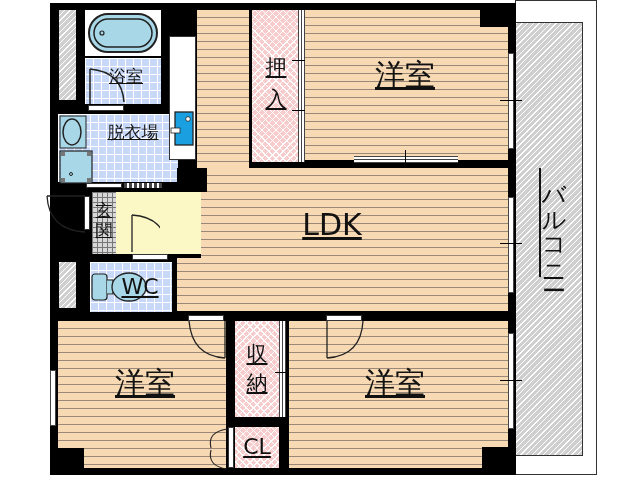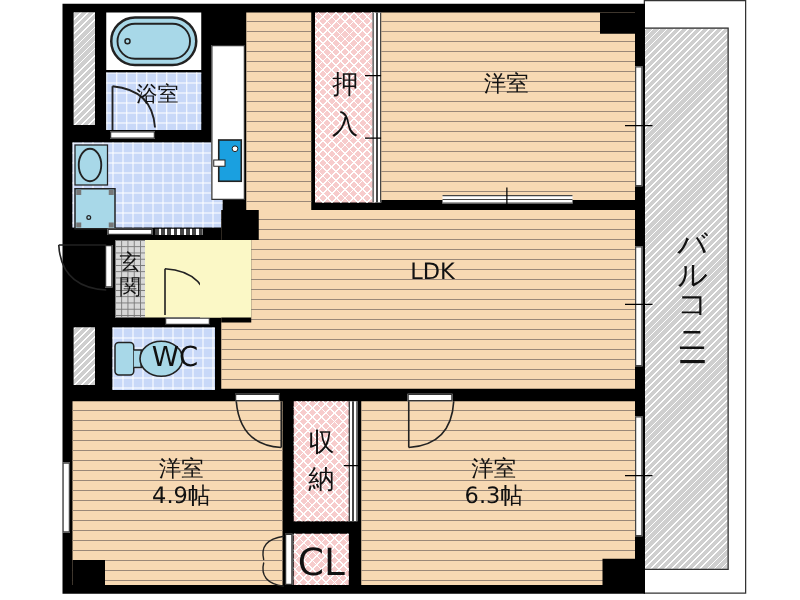--- a/index.html
+++ b/index.html
@@ -5,22 +5,22 @@
   html,body{margin:0;padding:0;background:#fff;}
   body{width:640px;height:480px;position:relative;overflow:hidden;font-family:"DejaVu Sans","Liberation Sans",sans-serif;}
   .abs{position:absolute;box-sizing:border-box;}
   .wall{background:#000;}
   .wood{background-color:#f7d9b3;background-image:repeating-linear-gradient(to bottom, transparent 0px, transparent 7px, #9a8878 7px, #9a8878 8px);}
   .tile{background-color:#c8d8f8;background-image:linear-gradient(#fff 1px, transparent 1px),linear-gradient(90deg,#fff 1px, transparent 1px);background-size:8px 8px;}
   .tile-dark{background-color:#d8d8d8;background-image:linear-gradient(#777 1px, transparent 1px),linear-gradient(90deg,#777 1px, transparent 1px);background-size:5px 5px;}
   .pink{background-color:#f7cccc;background-image:repeating-linear-gradient(45deg, transparent 0 4px, #fff 4px 5px),repeating-linear-gradient(-45deg, transparent 0 4px, #fff 4px 5px);}
   .hatch{background-color:#cfcfcf;background-image:repeating-linear-gradient(-45deg, #cfcfcf 0 3px, #fff 3px 4px);}
   .entry{background:#fbf8c6;}
-  .label{position:absolute;color:#111;text-align:center;line-height:1.15;white-space:nowrap;}
-  .lbl-room{font-size:18px;}
+  .label{position:absolute;color:#111;text-align:center;line-height:1.15;white-space:nowrap;text-decoration:underline;}
+  .lbl-room{font-size:30px;}
   .lbl-small{font-size:17px;}
   .win-v{background:#fff;border:1px solid #444;}
   .tick{position:absolute;background:#000;}
   svg{position:absolute;overflow:visible;}
 </style>
 </head>
 <body>
 
 <div class="abs" style="left:515px;top:0px;width:82px;height:475px;border:1px solid #333;background:#fff;"></div>
 <div class="abs hatch" style="left:515px;top:22px;width:68px;height:434px;border:1px solid #333;"></div>
@@ -52,20 +52,21 @@
 </svg>
 <svg style="left:59px;top:150px;" width="34" height="34" viewBox="0 0 34 34">
   <rect x="1" y="1" width="32" height="32" fill="#a8d8e8" stroke="#222" stroke-width="1.2"></rect>
   <rect x="2" y="2" width="4" height="4" fill="#777"></rect>
     <rect x="28" y="2" width="4" height="4" fill="#777"></rect>
   <rect x="2" y="28" width="4" height="4" fill="#777"></rect>
     <rect x="28" y="28" width="4" height="4" fill="#777"></rect>
   <circle cx="12" cy="24" r="1.5" fill="none" stroke="#222"></circle>
 </svg>
 <div class="label lbl-small" style="left:94px;top:122px;width:78px;line-height:1.2;">
+  <div>脱衣場</div>
 </div>
 <div class="abs" style="left:86px;top:183px;width:36px;height:5px;background:#fff;border:1px solid #333;"></div>
 <div class="abs" style="left:124px;top:183px;width:38px;height:5px;background:repeating-linear-gradient(90deg,#444 0 3px,#fff 3px 5px);"></div>
 
 <div class="abs" style="left:169px;top:36px;width:27px;height:124px;background:#fff;border:1px solid #333;"></div>
 <svg style="left:171px;top:111px;" width="24" height="36" viewBox="0 0 24 36">
   <rect x="4" y="1" width="18" height="33" fill="#1aa0e0" stroke="#222" stroke-width="1.3"></rect>
   <circle cx="17" cy="8" r="2.3" fill="#fff" stroke="#222" stroke-width="0.8"></circle>
   <rect x="0" y="17" width="9" height="5" fill="#fff" stroke="#222" stroke-width="0.8"></rect>
 </svg>
@@ -123,60 +124,58 @@
 <div class="tick" style="left:405px;top:150px;width:1px;height:22px;"></div>
 
 <div class="abs win-v" style="left:508px;top:53px;width:6px;height:96px;"></div>
 <div class="tick" style="left:500px;top:100px;width:22px;height:1px;"></div>
 
 <div class="abs wood" style="left:197px;top:10px;width:52px;height:160px;"></div>
 <div class="abs wood" style="left:177px;top:168px;width:331px;height:143px;"></div>
 <div class="abs wall" style="left:177px;top:168px;width:30px;height:24px;"></div>
 <div class="abs wall" style="left:177px;top:192px;width:24px;height:66px;"></div>
 <div class="abs entry" style="left:160px;top:192px;width:41px;height:62px;"></div>
-<div class="label lbl-room" style="left:276px;top:208px;width:140px;">
+<div class="label lbl-room" style="left:262px;top:208px;width:140px;">
   <div>LDK</div>
 </div>
 <div class="abs win-v" style="left:508px;top:197px;width:6px;height:96px;"></div>
 <div class="tick" style="left:500px;top:243px;width:22px;height:1px;"></div>
 
 <div class="abs wood" style="left:58px;top:321px;width:168px;height:147px;"></div>
 <div class="abs wall" style="left:58px;top:448px;width:26px;height:20px;"></div>
 <div class="abs" style="left:188px;top:315px;width:36px;height:6px;background:#fff;border:1px solid #333;"></div>
 <svg style="left:188px;top:321px;" width="38" height="38" viewBox="0 0 38 38">
   <path d="M37 0 L37 37" stroke="#222" stroke-width="1.3" fill="none"></path>
   <path d="M1 0 Q4 35 37 37" stroke="#222" stroke-width="1.3" fill="none"></path>
 </svg>
 <div class="abs win-v" style="left:50px;top:370px;width:6px;height:56px;"></div>
 <div class="label lbl-room" style="left:90px;top:366px;width:110px;">
   <div>洋室</div>
-  <div>4.9帖</div>
 </div>
 
 <svg style="left:205px;top:428px;" width="22" height="42" viewBox="0 0 22 42">
   <path d="M22 1 Q2 4 6 20" stroke="#222" stroke-width="1.1" fill="none"></path>
   <path d="M22 41 Q2 38 6 22" stroke="#222" stroke-width="1.1" fill="none"></path>
 </svg>
 
 <div class="abs pink" style="left:235px;top:321px;width:44px;height:96px;"></div>
 <div class="abs" style="left:279px;top:321px;width:7px;height:96px;background:#fff;border-left:1px solid #444;border-right:1px solid #444;background-image:linear-gradient(90deg,transparent 2px,#444 2px 3px,transparent 3px);"></div>
 <div class="tick" style="left:275px;top:372px;width:20px;height:1px;"></div>
 <div class="label lbl-room" style="left:237px;top:340px;width:40px;line-height:1.4;font-size:21px;">
   <div>収</div>
   <div>納</div>
 </div>
 <div class="abs pink" style="left:235px;top:427px;width:44px;height:41px;"></div>
 <div class="abs" style="left:228px;top:427px;width:6px;height:41px;background:#fff;border:1px solid #333;"></div>
-<div class="label" style="left:235px;top:434px;width:44px;font-size:30px;">CL</div>
+<div class="label" style="left:235px;top:434px;width:44px;font-size:22px;">CL</div>
 
 <div class="abs wood" style="left:289px;top:321px;width:219px;height:147px;"></div>
 <div class="abs wall" style="left:482px;top:447px;width:26px;height:21px;"></div>
 <div class="abs" style="left:326px;top:315px;width:36px;height:6px;background:#fff;border:1px solid #333;"></div>
 <svg style="left:326px;top:321px;" width="38" height="38" viewBox="0 0 38 38">
   <path d="M1 0 L1 37" stroke="#222" stroke-width="1.3" fill="none"></path>
   <path d="M37 0 Q35 35 1 37" stroke="#222" stroke-width="1.3" fill="none"></path>
 </svg>
 <div class="abs win-v" style="left:508px;top:333px;width:6px;height:96px;"></div>
 <div class="tick" style="left:500px;top:380px;width:22px;height:1px;"></div>
 <div class="label lbl-room" style="left:330px;top:366px;width:130px;">
   <div>洋室</div>
-  <div>6.3帖</div>
 </div>
 
 </body></html>

